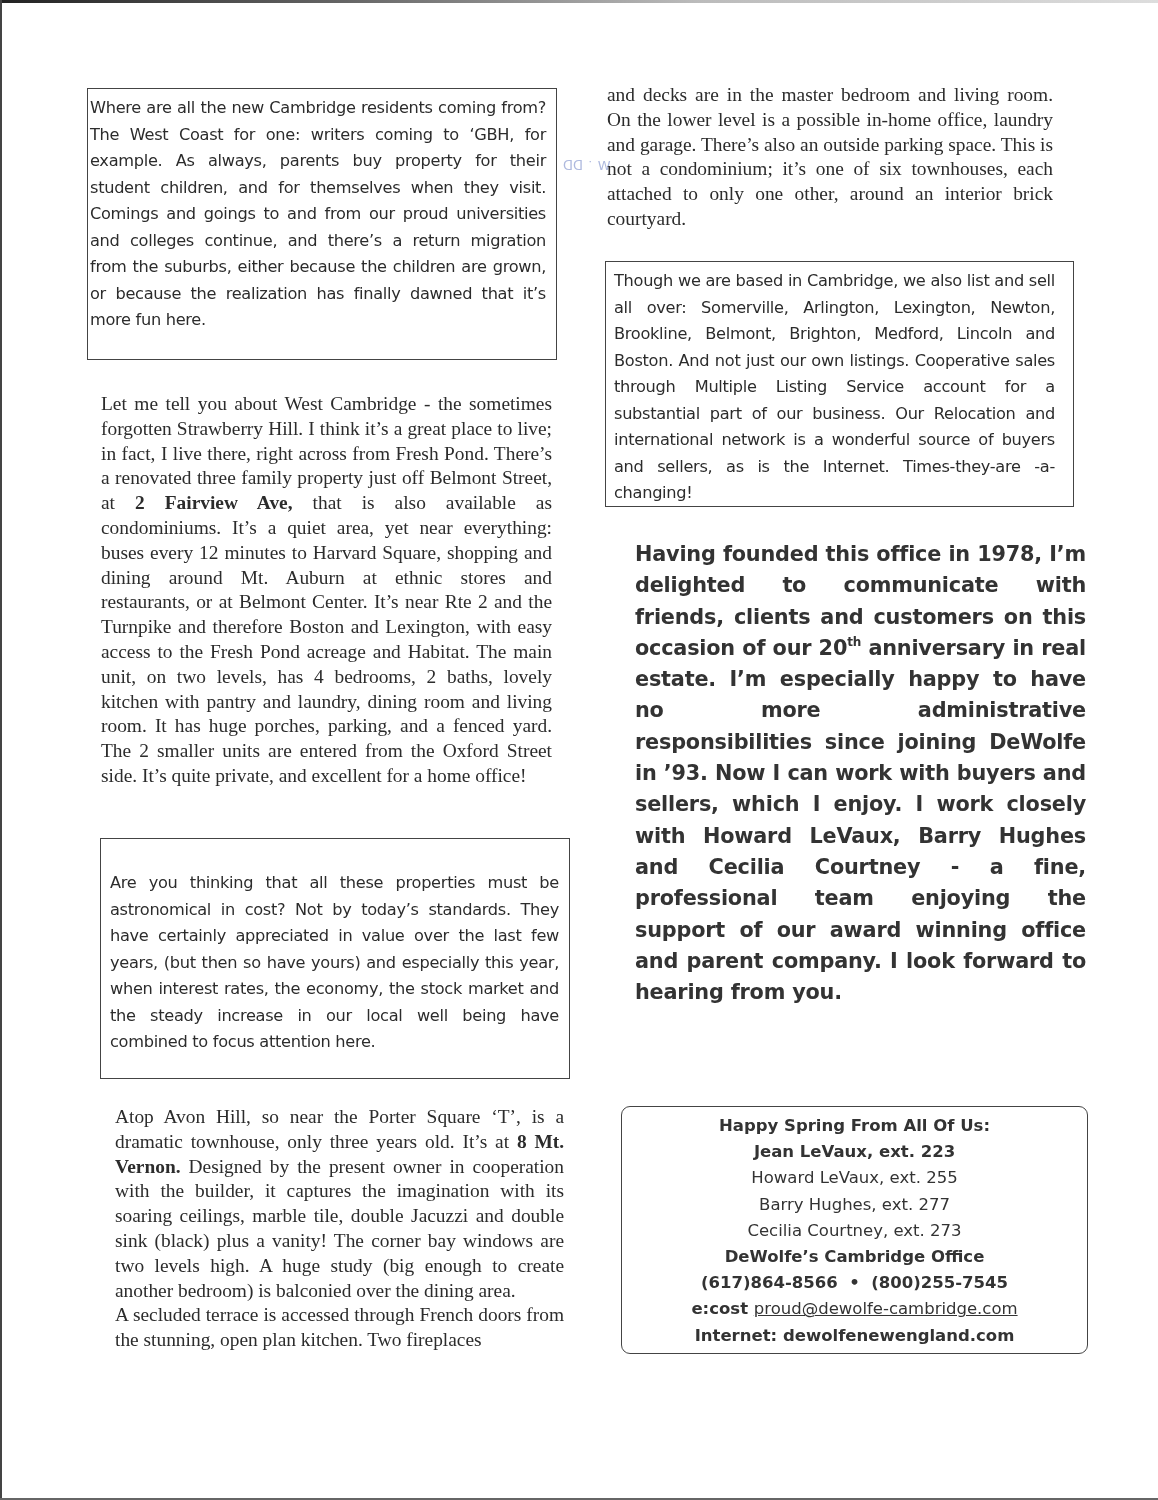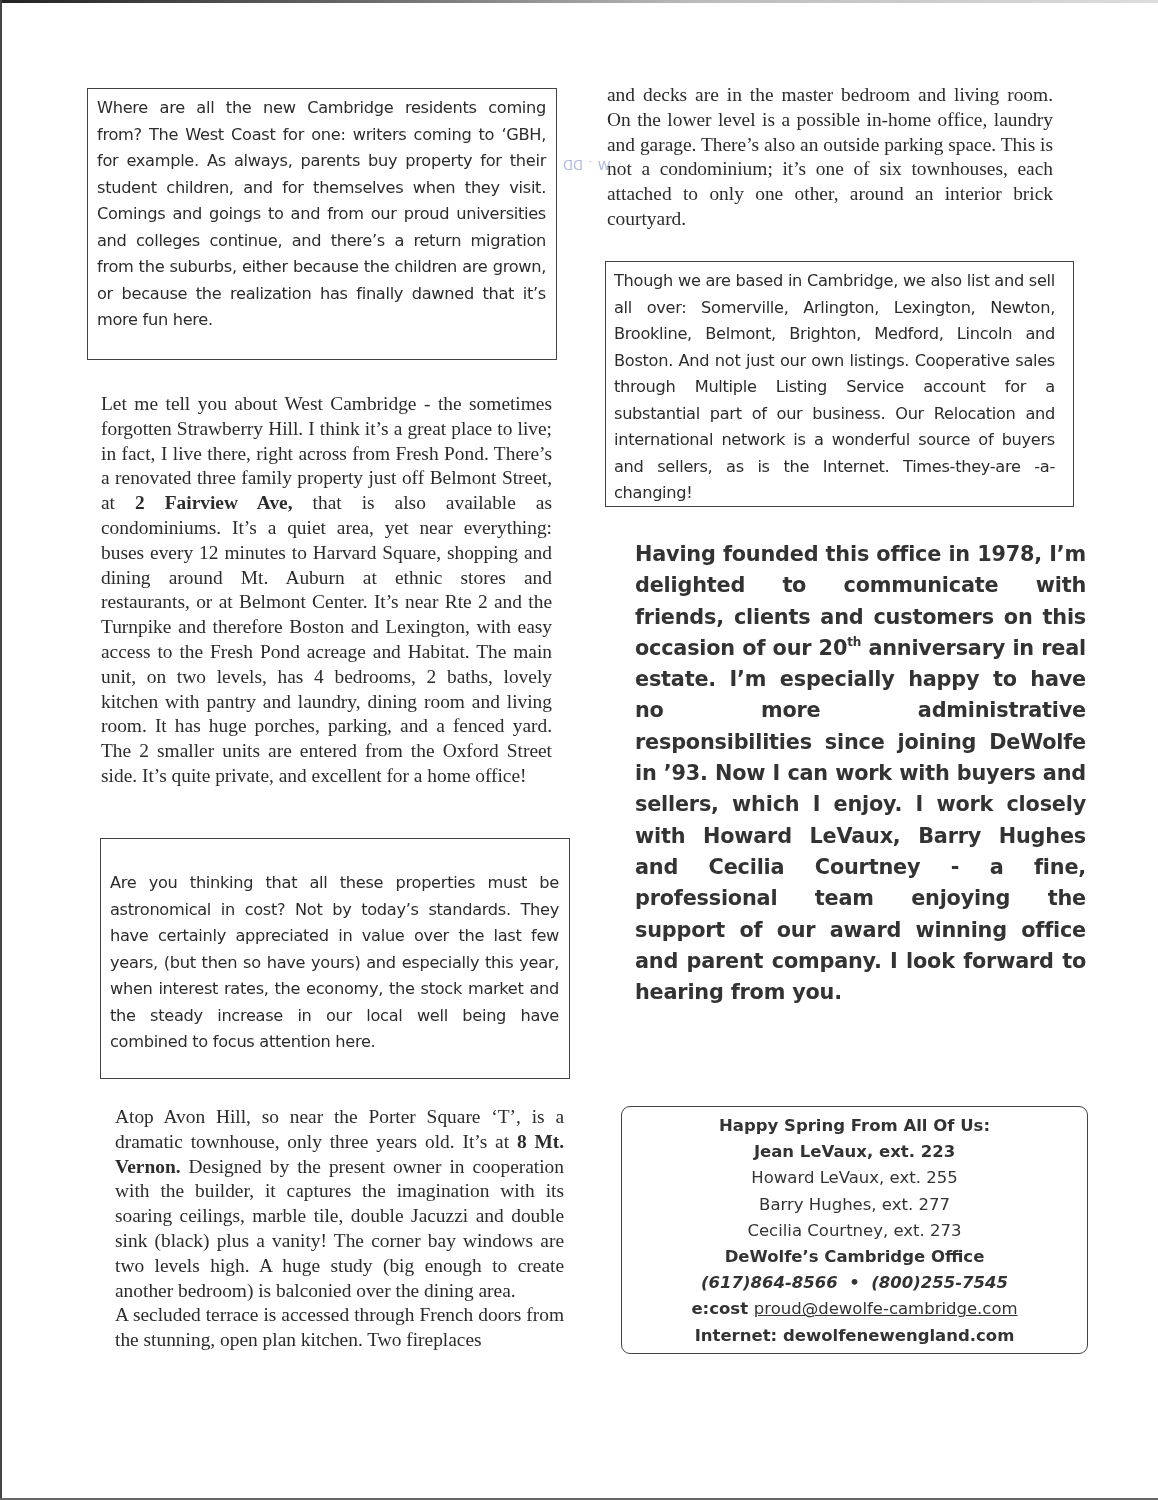--- a/index.html
+++ b/index.html
@@ -46,21 +46,21 @@
     font-size: 13px; opacity: 0.8;
   }
 </style>
 </head>
 <body>
 
 <div class="top-edge"></div>
 <div class="left-edge"></div>
 <div class="bottom-edge"></div>
 
-<div class="box" style="left:87px; top:88px; width:470px; height:272px; padding:6px 10px 4px 9px;">
+<div class="box" style="left:87px; top:88px; width:470px; height:272px; padding:6px 10px 4px 2px;">
   <span>Where are all the new Cambridge residents coming from? The West Coast for one: writers coming to ‘GBH, for example. As always, parents buy property for their student children, and for themselves when they visit. Comings and goings to and from our proud universities and colleges continue, and there’s a return migration from the suburbs, either because the children are grown, or because the realization has finally dawned that it’s more fun here.</span>
 </div>
 
 <div class="serif" style="left:101px; top:392px; width:451px;">
   <span>Let me tell you about West Cambridge - the sometimes forgotten Strawberry Hill. I think it’s a great place to live; in fact, I live there, right across from Fresh Pond. There’s a renovated three family property just off Belmont Street, at </span><b>2 Fairview Ave,</b><span> that is also available as condominiums. It’s a quiet area, yet near everything: buses every 12 minutes to Harvard Square, shopping and dining around Mt. Auburn at ethnic stores and restaurants, or at Belmont Center. It’s near Rte 2 and the Turnpike and therefore Boston and Lexington, with easy access to the Fresh Pond acreage and Habitat. The main unit, on two levels, has 4 bedrooms, 2 baths, lovely kitchen with pantry and laundry, dining room and living room. It has huge porches, parking, and a fenced yard. The 2 smaller units are entered from the Oxford Street side. It’s quite private, and excellent for a home office!</span>
 </div>
 
 <div class="box" style="left:100px; top:838px; width:470px; height:241px; padding:31px 10px 4px 9px;">
   <span>Are you thinking that all these properties must be astronomical in cost? Not by today’s standards. They have certainly appreciated in value over the last few years, (but then so have yours) and especially this year, when interest rates, the economy, the stock market and the steady increase in our local well being have combined to focus attention here.</span>
 </div>
@@ -84,20 +84,20 @@
   <span>Having founded this office in 1978, I’m delighted to communicate with friends, clients and customers on this occasion of our 20</span><sup>th</sup><span> anniversary in real estate. I’m especially happy to have no more administrative responsibilities since joining DeWolfe in ’93. Now I can work with buyers and sellers, which I enjoy. I work closely with Howard LeVaux, Barry Hughes and Cecilia Courtney - a fine, professional team enjoying the support of our award winning office and parent company. I look forward to hearing from you.</span>
 </div>
 
 <div class="contact" style="left:621px; top:1106px; width:467px; height:248px; padding:6px 4px 4px 4px;border-radius:9px;">
   <div class="b">Happy Spring From All Of Us:</div>
   <div class="b">Jean LeVaux, ext. 223</div>
   <div>Howard LeVaux, ext. 255</div>
   <div>Barry Hughes, ext. 277</div>
   <div>Cecilia Courtney, ext. 273</div>
   <div class="b">DeWolfe’s Cambridge Office</div>
-  <div class="b" style="white-space:pre;font-style:italic;">(617)864-8566  •  (800)255-7545</div>
+  <div class="b" style="white-space:pre;">(617)864-8566  •  (800)255-7545</div>
   <div>
     <span class="b" style="white-space:pre;">e:cost </span><a>proud@dewolfe-cambridge.com</a>
   </div>
   <div class="b">
     <span style="white-space:pre;">Internet: </span><span>dewolfenewengland.com</span>
   </div>
 </div>
 
 </body></html>

